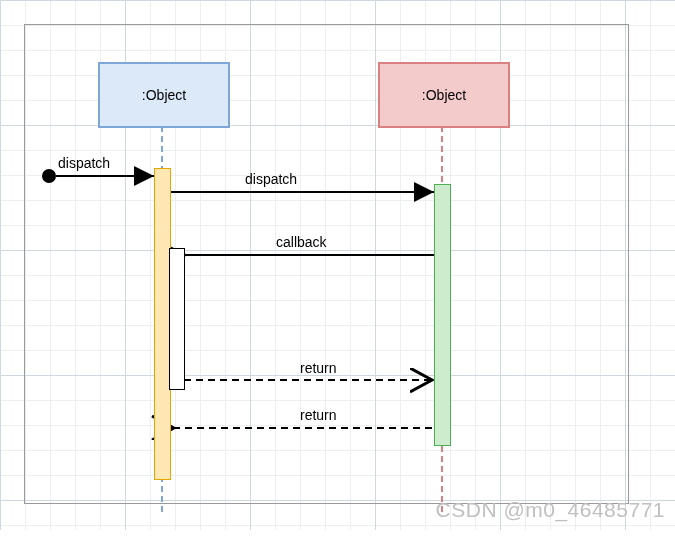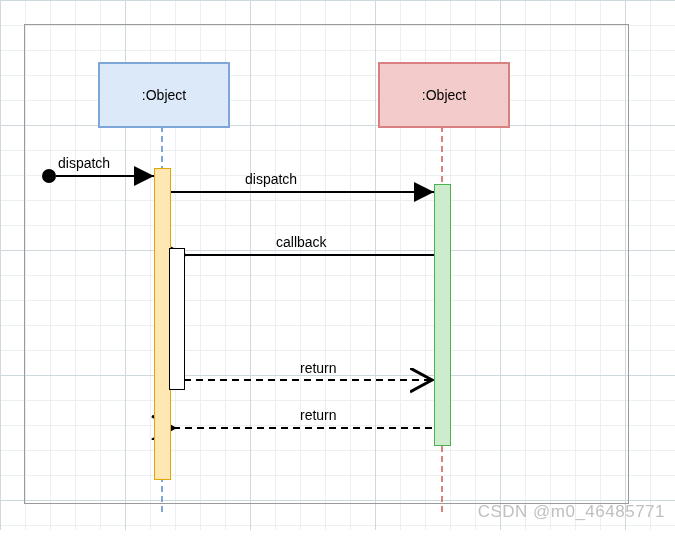--- a/index.html
+++ b/index.html
@@ -16,21 +16,21 @@
     background-size:125px 125px;}
   .frame{position:absolute;border:1px solid #999;background:transparent}
   .part-box{position:absolute;border-width:2px;border-style:solid;display:flex;align-items:center;justify-content:center}
   .part-blue{background:#dbe9f9;border-color:#7ea6d9}
   .part-red{background:#f4cbcb;border-color:#d98080}
   .act{position:absolute;border:1px solid;}
   .act-org{background:#ffe7b3;border-color:#e6a500}
   .act-grn{background:#cdeccd;border-color:#4CAF50}
   .act-wht{background:#fff;border-color:#000}
   .label{position:absolute;white-space:nowrap}
-  .watermark{position:absolute;right:10px;bottom:8px;color:#c0c0c0;font-size:17px;letter-spacing:.5px}
+  .watermark{position:absolute;right:10px;bottom:8px;color:#c0c0c0;font-size:21px;letter-spacing:.5px}
   svg.arrows{position:absolute;inset:0;width:675px;height:542px}
 </style>
 </head>
 <body>
 
 <div class="canvas">
   <div class="grid"></div>
   <div class="gridmajor"></div>
 
   <div class="frame" style="left:24px;top:24px;width:603px;height:478px"></div>

